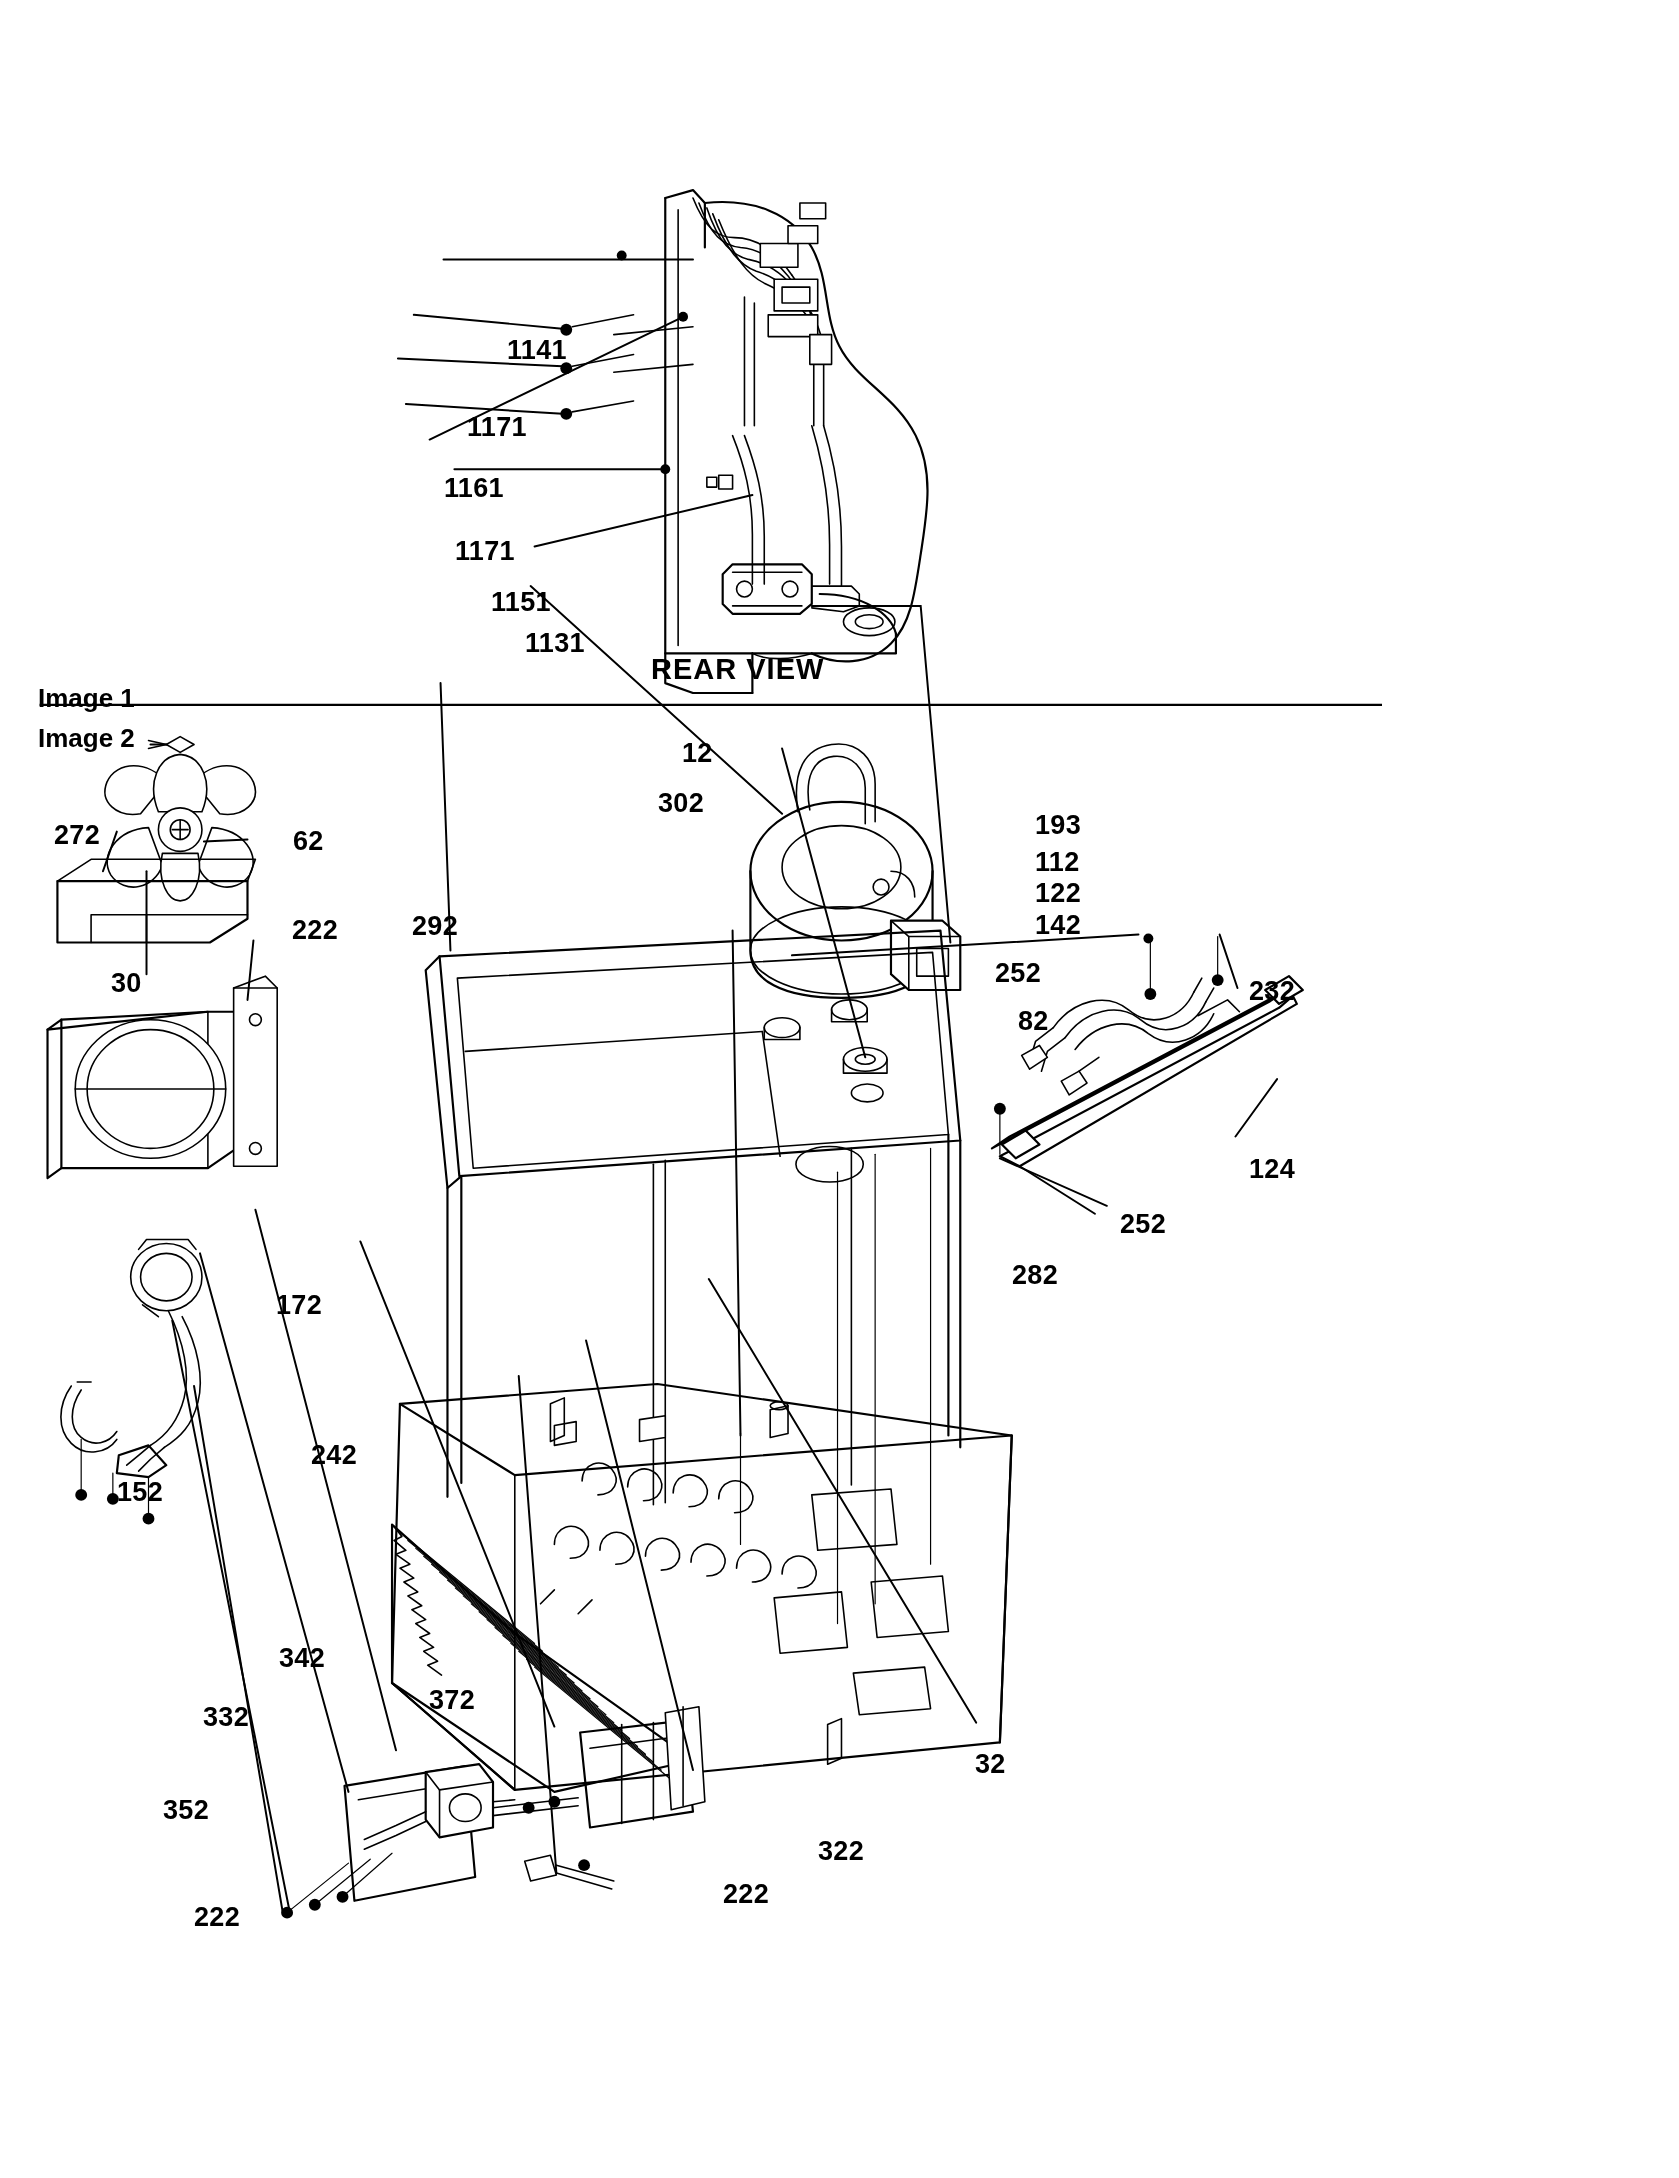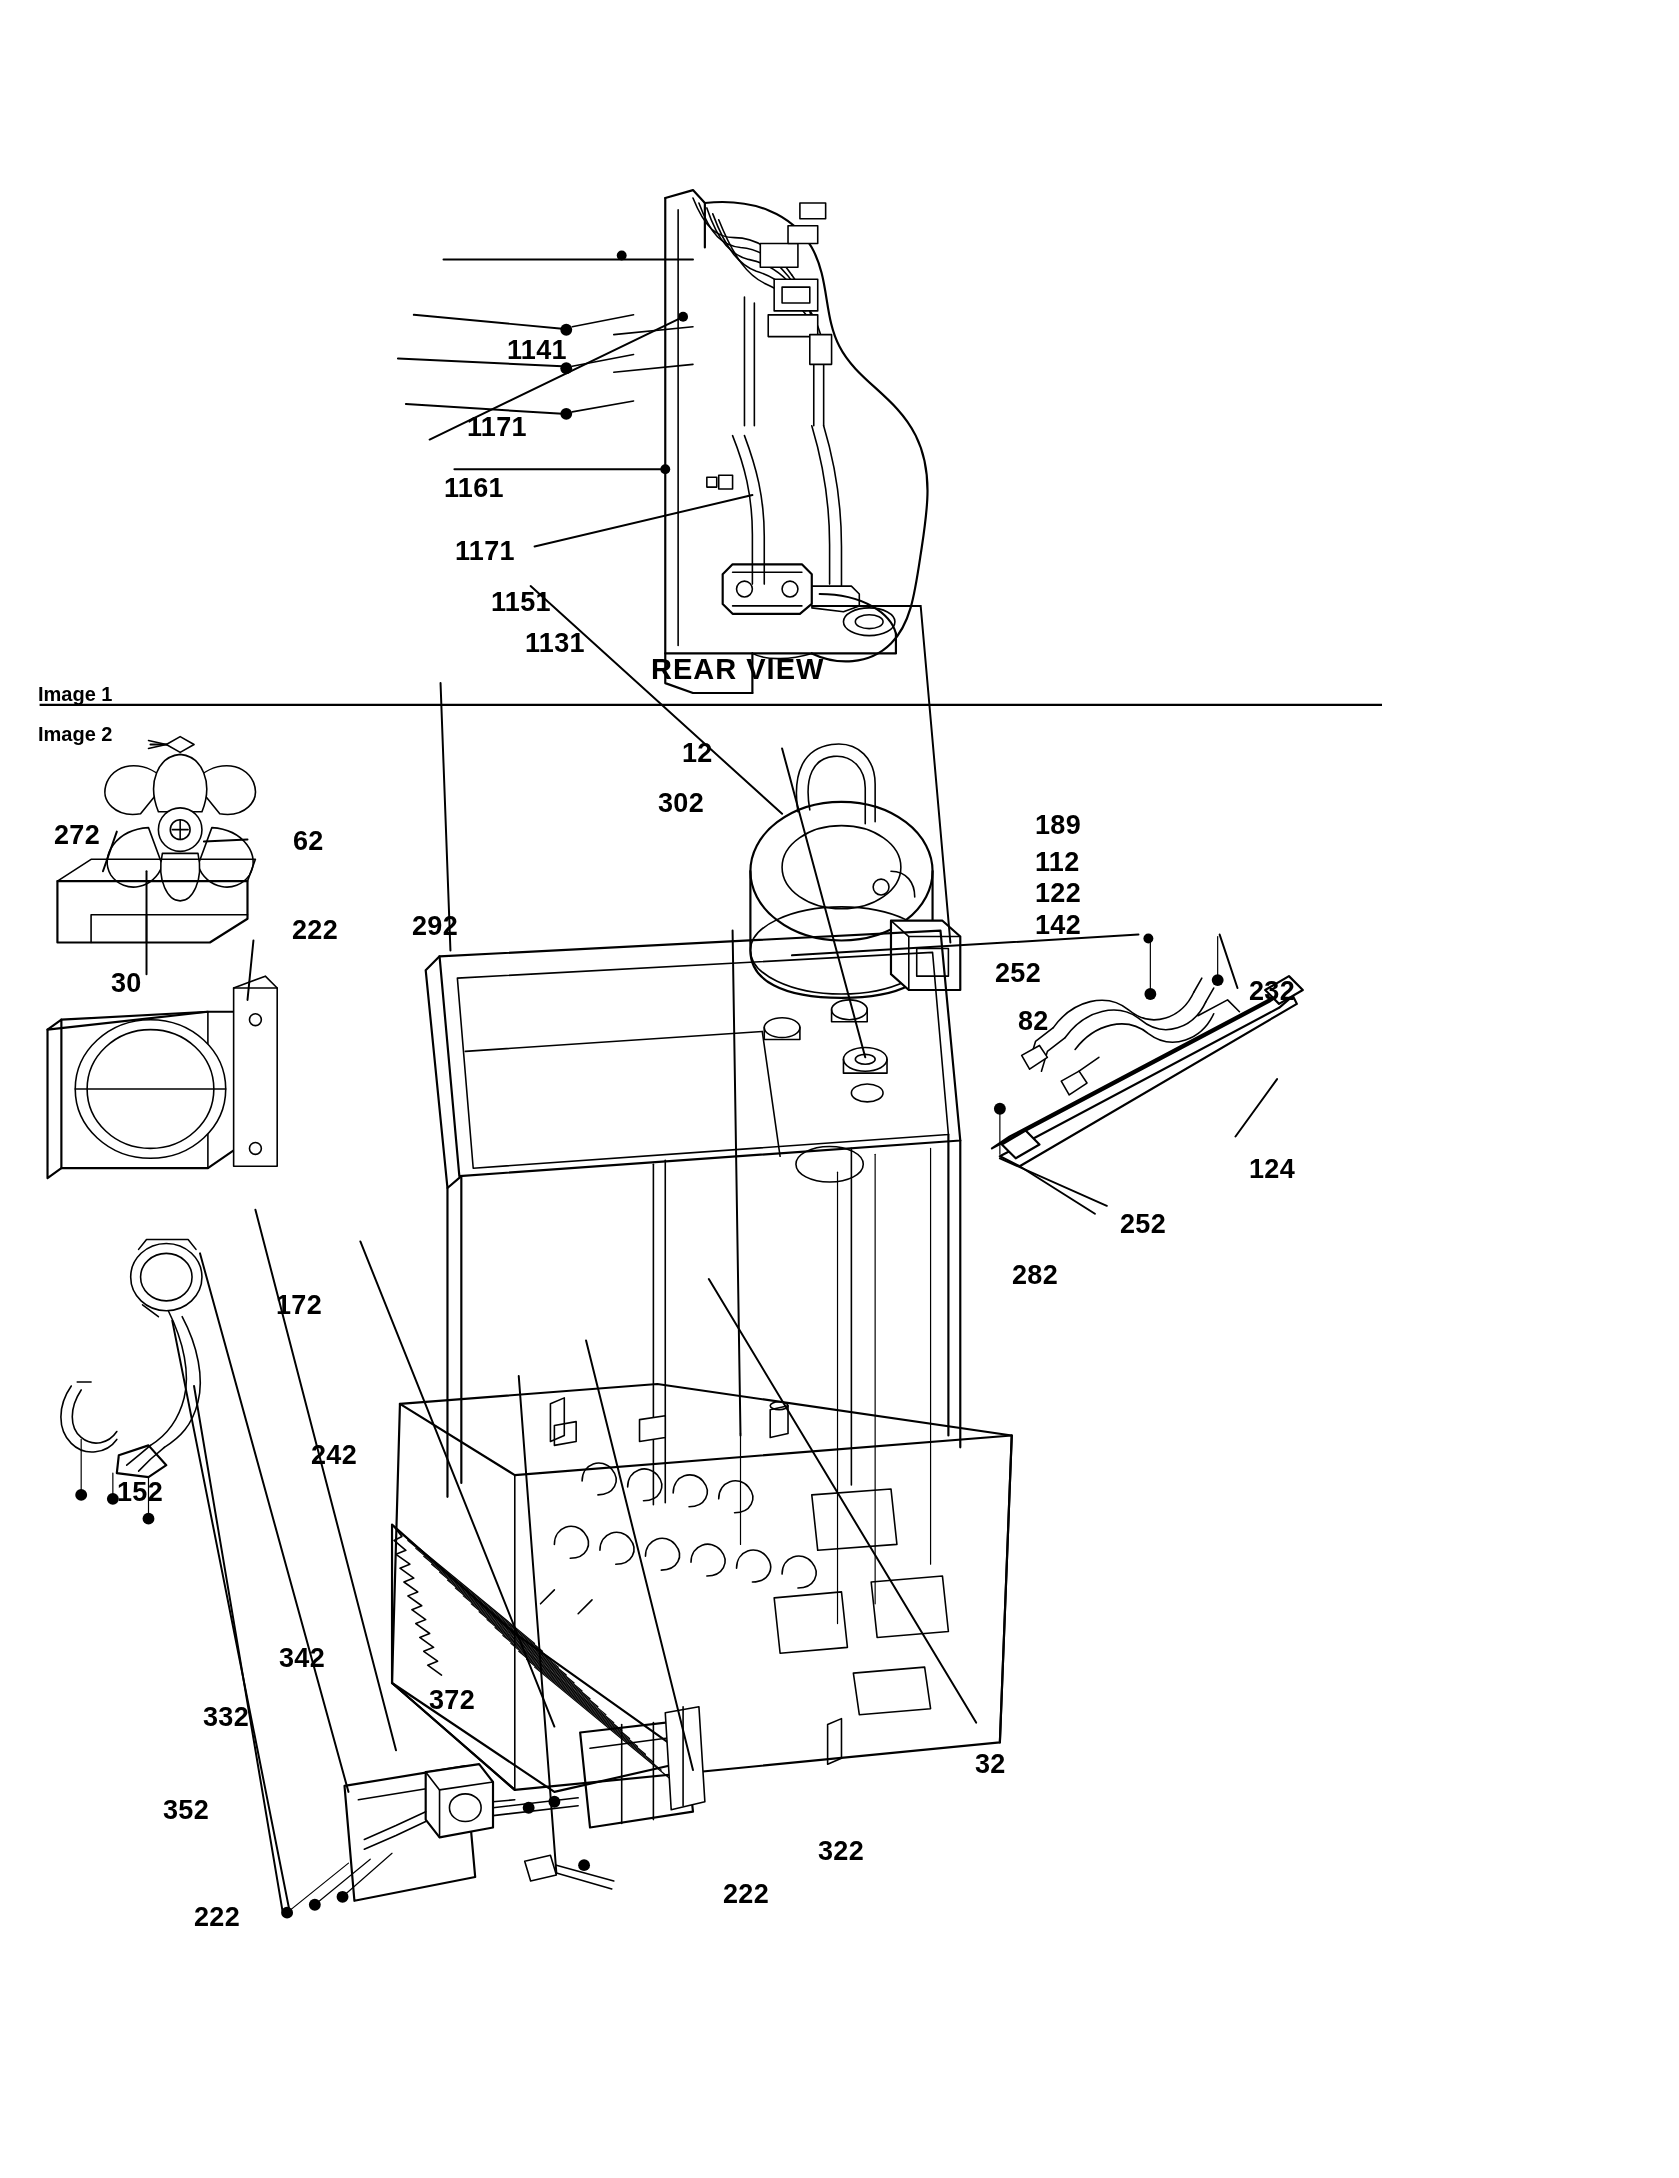--- a/index.html
+++ b/index.html
@@ -23,21 +23,21 @@
     font-family: "Liberation Sans", sans-serif;
     font-size: 27px;
     font-weight: 700;
     color: #000;
     white-space: nowrap;
     letter-spacing: 0.3px;
   }
   .section-label {
     position: absolute;
     font-family: "Liberation Sans", sans-serif;
-    font-size: 20px;
+    font-size: 26px;
     font-weight: 700;
     color: #000;
     white-space: nowrap;
   }
   .note {
     position: absolute;
     font-family: "Liberation Sans", sans-serif;
     font-size: 27px;
     font-weight: 700;
     line-height: 33px;
@@ -461,21 +461,21 @@
   <div class="lbl" style="left:491px; top:587px;">1151</div>
   <div class="lbl" style="left:525px; top:628px;">1131</div>
 
   <div class="lbl" style="left:54px; top:820px;">272</div>
   <div class="lbl" style="left:293px; top:826px;">62</div>
   <div class="lbl" style="left:111px; top:968px;">30</div>
   <div class="lbl" style="left:292px; top:915px;">222</div>
   <div class="lbl" style="left:412px; top:911px;">292</div>
   <div class="lbl" style="left:682px; top:738px;">12</div>
   <div class="lbl" style="left:658px; top:788px;">302</div>
-  <div class="lbl" style="left:1035px; top:810px;">189</div>
+  <div class="lbl" style="left:1035px; top:810px;">193</div>
   <div class="lbl" style="left:1035px; top:847px;">112</div>
   <div class="lbl" style="left:1035px; top:878px;">122</div>
   <div class="lbl" style="left:1035px; top:910px;">142</div>
   <div class="lbl" style="left:995px; top:958px;">252</div>
   <div class="lbl" style="left:1249px; top:976px;">232</div>
   <div class="lbl" style="left:1018px; top:1006px;">82</div>
   <div class="lbl" style="left:1249px; top:1154px;">124</div>
   <div class="lbl" style="left:1120px; top:1209px;">252</div>
   <div class="lbl" style="left:1012px; top:1260px;">282</div>
   <div class="lbl" style="left:276px; top:1290px;">172</div>

